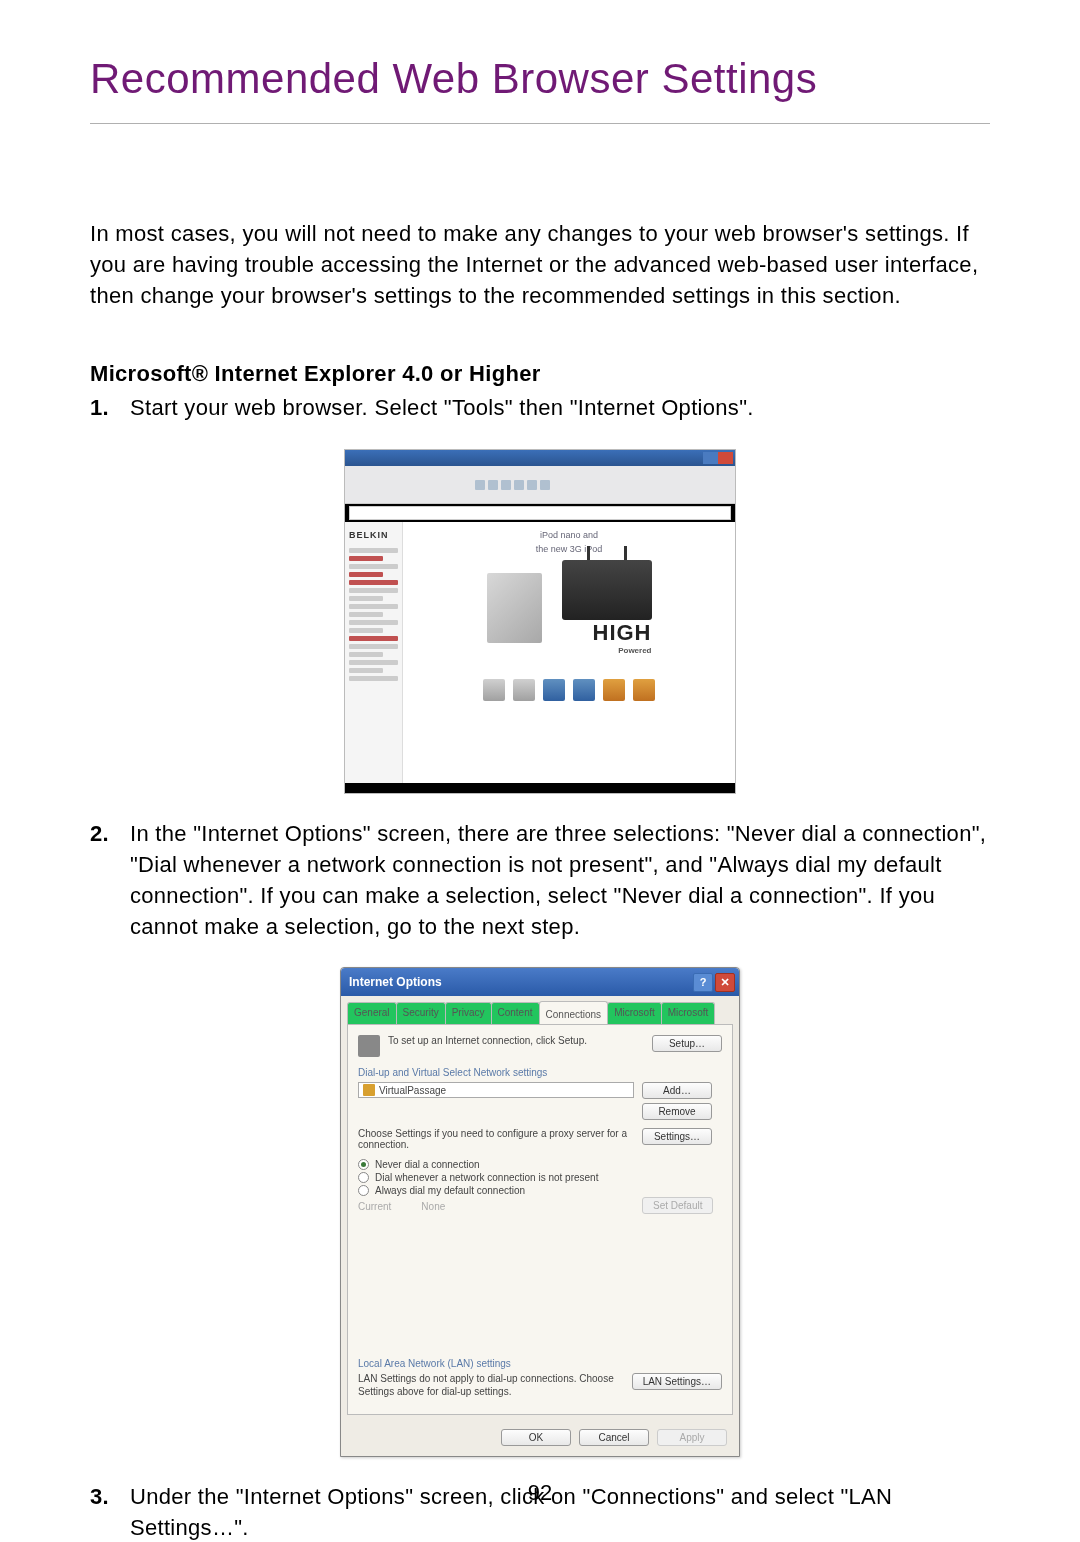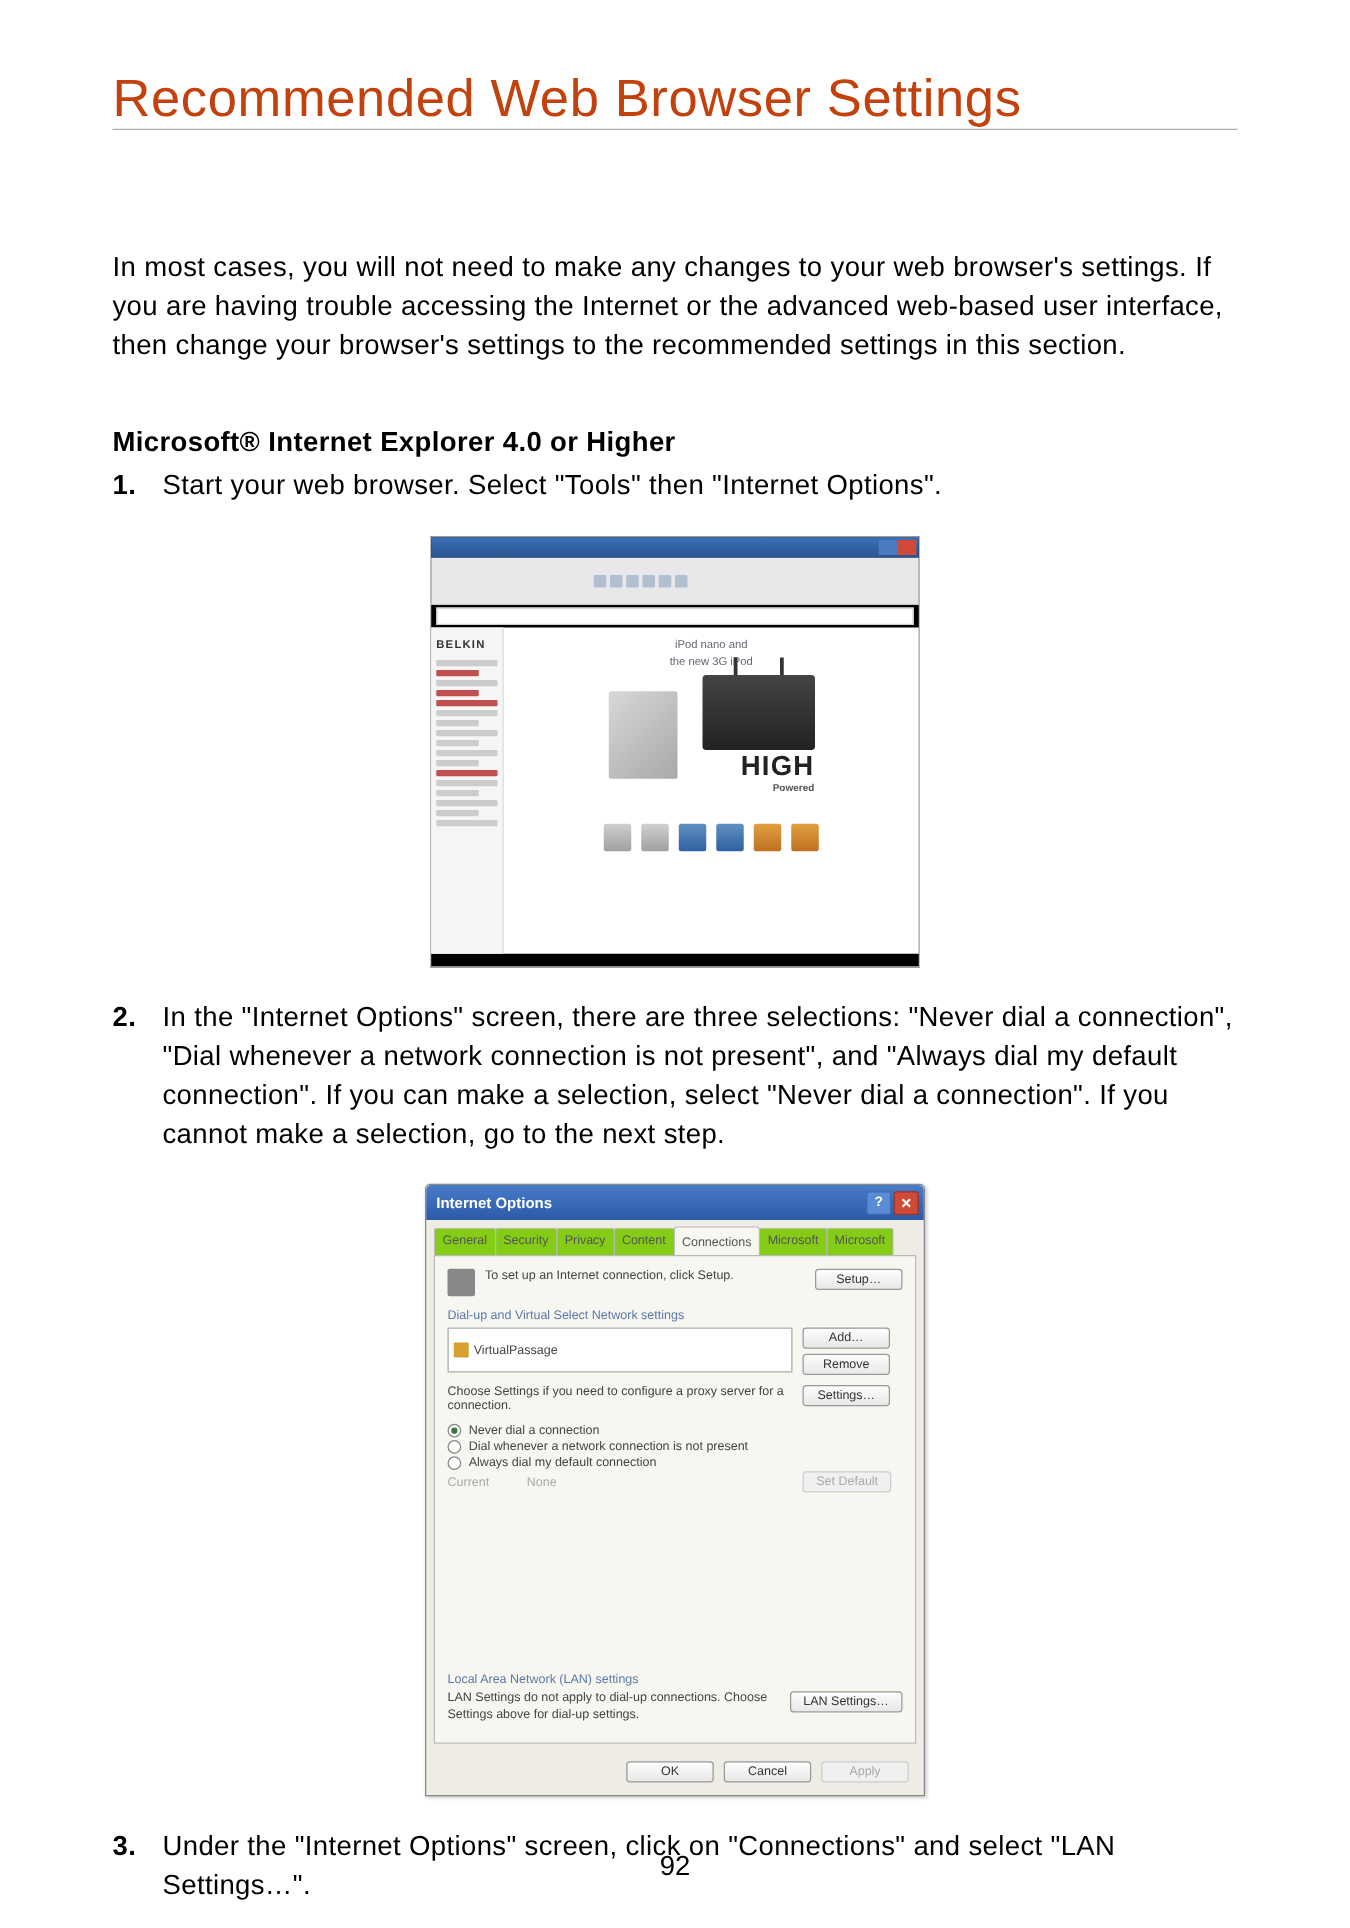--- a/index.html
+++ b/index.html
@@ -13,22 +13,22 @@
       background: #ffffff;
       font-family: Arial, Helvetica, sans-serif;
       color: #000;
       padding: 55px 90px 40px 90px;
       position: relative;
     }
     .title {
       font-size: 42px;
       font-weight: 300;
       letter-spacing: 0.5px;
-      color: #c2410c;
-      padding-bottom: 0;
+      color: #701a75;
+      padding-bottom: 20px;
       border-bottom: 1px solid #b0b0b0;
       margin-bottom: 95px;
     }
     .intro {
       font-size: 22px;
       line-height: 1.4;
       letter-spacing: 0.3px;
       margin-bottom: 50px;
     }
     .subheading {
@@ -250,21 +250,21 @@
     .fig2-titlebar-btn.close { background: #d04a3a; color: #fff; border: 1px solid #a03020; }
     .fig2-tabs {
       display: flex;
       padding: 6px 6px 0 6px;
       font-size: 10px;
       color: #555;
     }
     .fig2-tab {
       padding: 4px 6px;
       border: 1px solid #bbb;
-      background: #84cc16;
+      background: #22c55e;
       border-bottom: none;
       border-radius: 3px 3px 0 0;
       margin-right: -1px;
     }
     .fig2-tab.active {
       background: #f8f6f0;
       font-weight: normal;
       z-index: 2;
       padding-top: 7px;
       margin-top: -1px;
@@ -312,21 +312,21 @@
       border-color: #ccc;
       background: #f0f0f0;
     }
     .fig2-section-label {
       color: #5a7aa8;
       margin-bottom: 4px;
     }
     .fig2-listbox {
       border: 1px solid #aaa;
       background: #fff;
-      height: 36px;
+      height: 16px;
       padding: 2px 4px;
       display: flex;
       align-items: center;
       gap: 4px;
     }
     .listbox-icon {
       width: 12px;
       height: 12px;
       background: #d8a030;
       border-radius: 1px;

